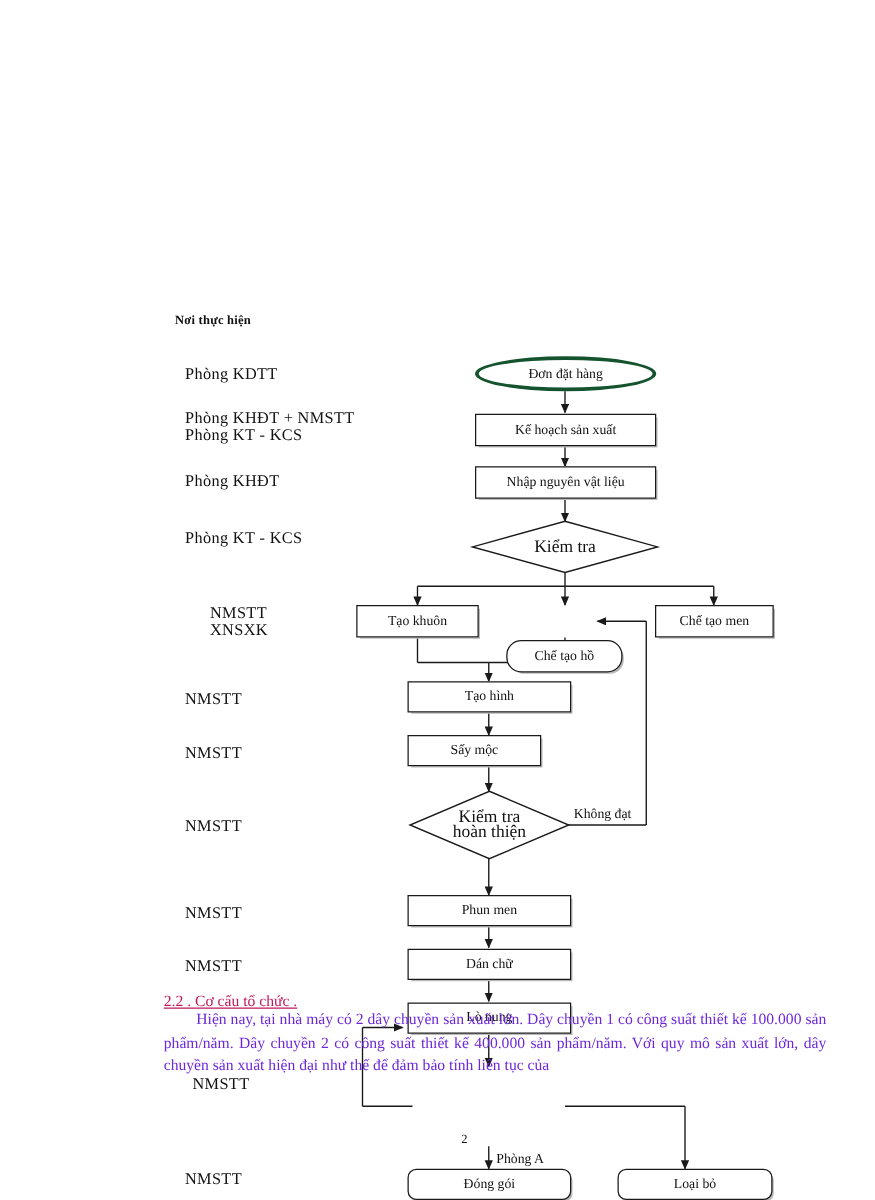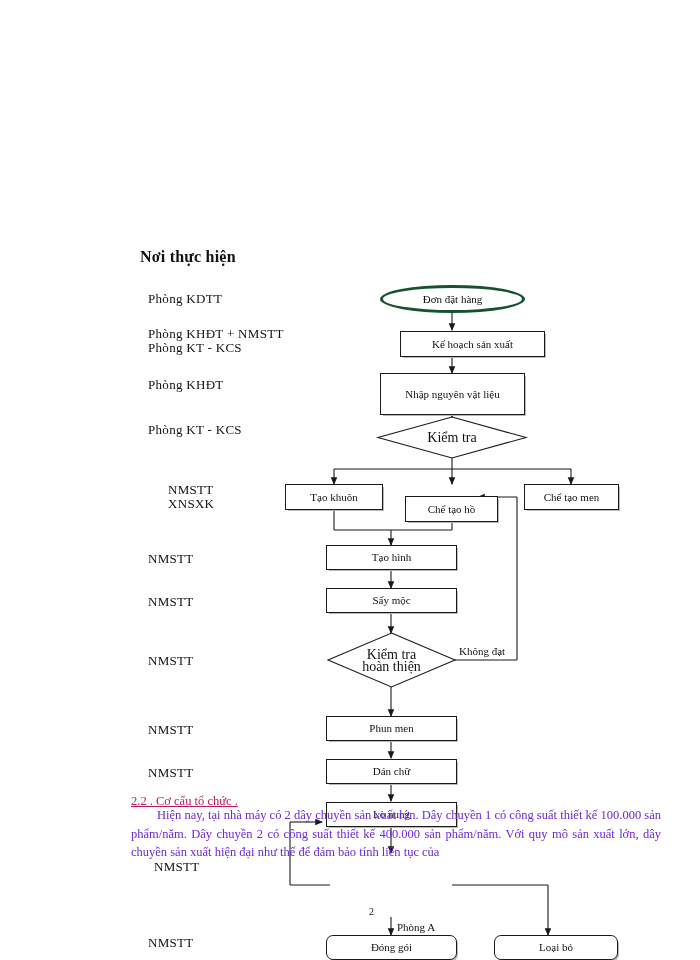--- a/index.html
+++ b/index.html
@@ -4,21 +4,21 @@
 <style>
   html,body{margin:0;padding:0;}
   body{
     width:700px;height:960px;background:#ffffff;position:relative;overflow:hidden;
     font-family:"Liberation Serif","DejaVu Serif",serif;color:#000;
   }
   #page{position:absolute;inset:0;}
 
   
   .lbl{position:absolute;font-size:13px;line-height:13.5px;white-space:pre;color:#111;}
-  .lbl.head{font-weight:bold;font-size:16px;letter-spacing:.2px;}
+  .lbl.head{font-weight:bold;font-size:10px;letter-spacing:.2px;}
   .lbl.caps{font-family:"Liberation Serif","DejaVu Serif",serif;letter-spacing:.3px;}
 
   
   .node{position:absolute;box-sizing:border-box;background:#fff;border:1px solid #1a1a1a;
         display:flex;align-items:center;justify-content:center;text-align:center;
         font-size:11px;line-height:12.5px;color:#111;
         box-shadow:2px 2px 0 -1px #b9b9b9;}
   .node.round{border-radius:7px;}
   .oval{position:absolute;box-sizing:border-box;background:#fff;border:3px solid #14532d;
         border-radius:50%;display:flex;align-items:center;justify-content:center;
@@ -110,52 +110,52 @@
       <line x1="391" y1="917" x2="391" y2="935" marker-end="url(#ah)"></line>
 
       <line x1="330" y1="885" x2="290" y2="885"></line>
     </g>
   </svg>
 
   <div class="oval" style="left:380px;top:285px;width:145px;height:28px;">
     <span>Đơn đặt hàng</span>
   </div>
 
-  <div class="node" style="left:380px;top:331px;width:145px;height:26px;margin-left:20px;">
+  <div class="node" style="left:380px;top:331px;width:145px;height:26px;">
     <span>Kế hoạch sản xuất</span>
   </div>
 
-  <div class="node" style="left:380px;top:373px;width:145px;height:42px;">
+  <div class="node" style="left:380px;top:373px;width:145px;height:26px;">
     <span>Nhập nguyên vật liệu</span>
   </div>
 
   <div class="dia" style="left:378px;top:417px;width:148px;height:41px;">
     <svg width="148" height="41" viewBox="0 0 148 41">
       <polygon points="74,0 148,20.5 74,41 0,20.5" fill="#fff" stroke="#1a1a1a" stroke-width="1.1"></polygon>
     </svg>
     <div class="txt" style="white-space: pre-line;">Kiểm tra</div>
   </div>
 
   <div class="node" style="left:285px;top:484px;width:98px;height:26px;">
     <span>Tạo khuôn</span>
   </div>
 
-  <div class="node" style="left:405px;top:496px;width:93px;height:26px;">
+  <div class="node" style="left:405px;top:512px;width:93px;height:26px;border-radius:12px;">
     <span>Chế tạo hồ</span>
   </div>
 
   <div class="node" style="left:524px;top:484px;width:95px;height:26px;">
     <span>Chế tạo men</span>
   </div>
 
   <div class="node" style="left:326px;top:545px;width:131px;height:25px;">
     <span>Tạo hình</span>
   </div>
 
-  <div class="node" style="left:326px;top:588px;width:131px;height:25px;justify-content:center;">
+  <div class="node" style="left:326px;top:588px;width:107px;height:25px;justify-content:center;">
     <span>Sấy mộc</span>
   </div>
 
   <div class="dia" style="left:328px;top:633px;width:127px;height:54px;">
     <svg width="127" height="54" viewBox="0 0 127 54">
       <polygon points="63.5,0 127,27 63.5,54 0,27" fill="#fff" stroke="#1a1a1a" stroke-width="1.1"></polygon>
     </svg>
     <div class="txt" style="white-space:pre-line;">Kiểm tra
 hoàn thiện</div>
   </div>

